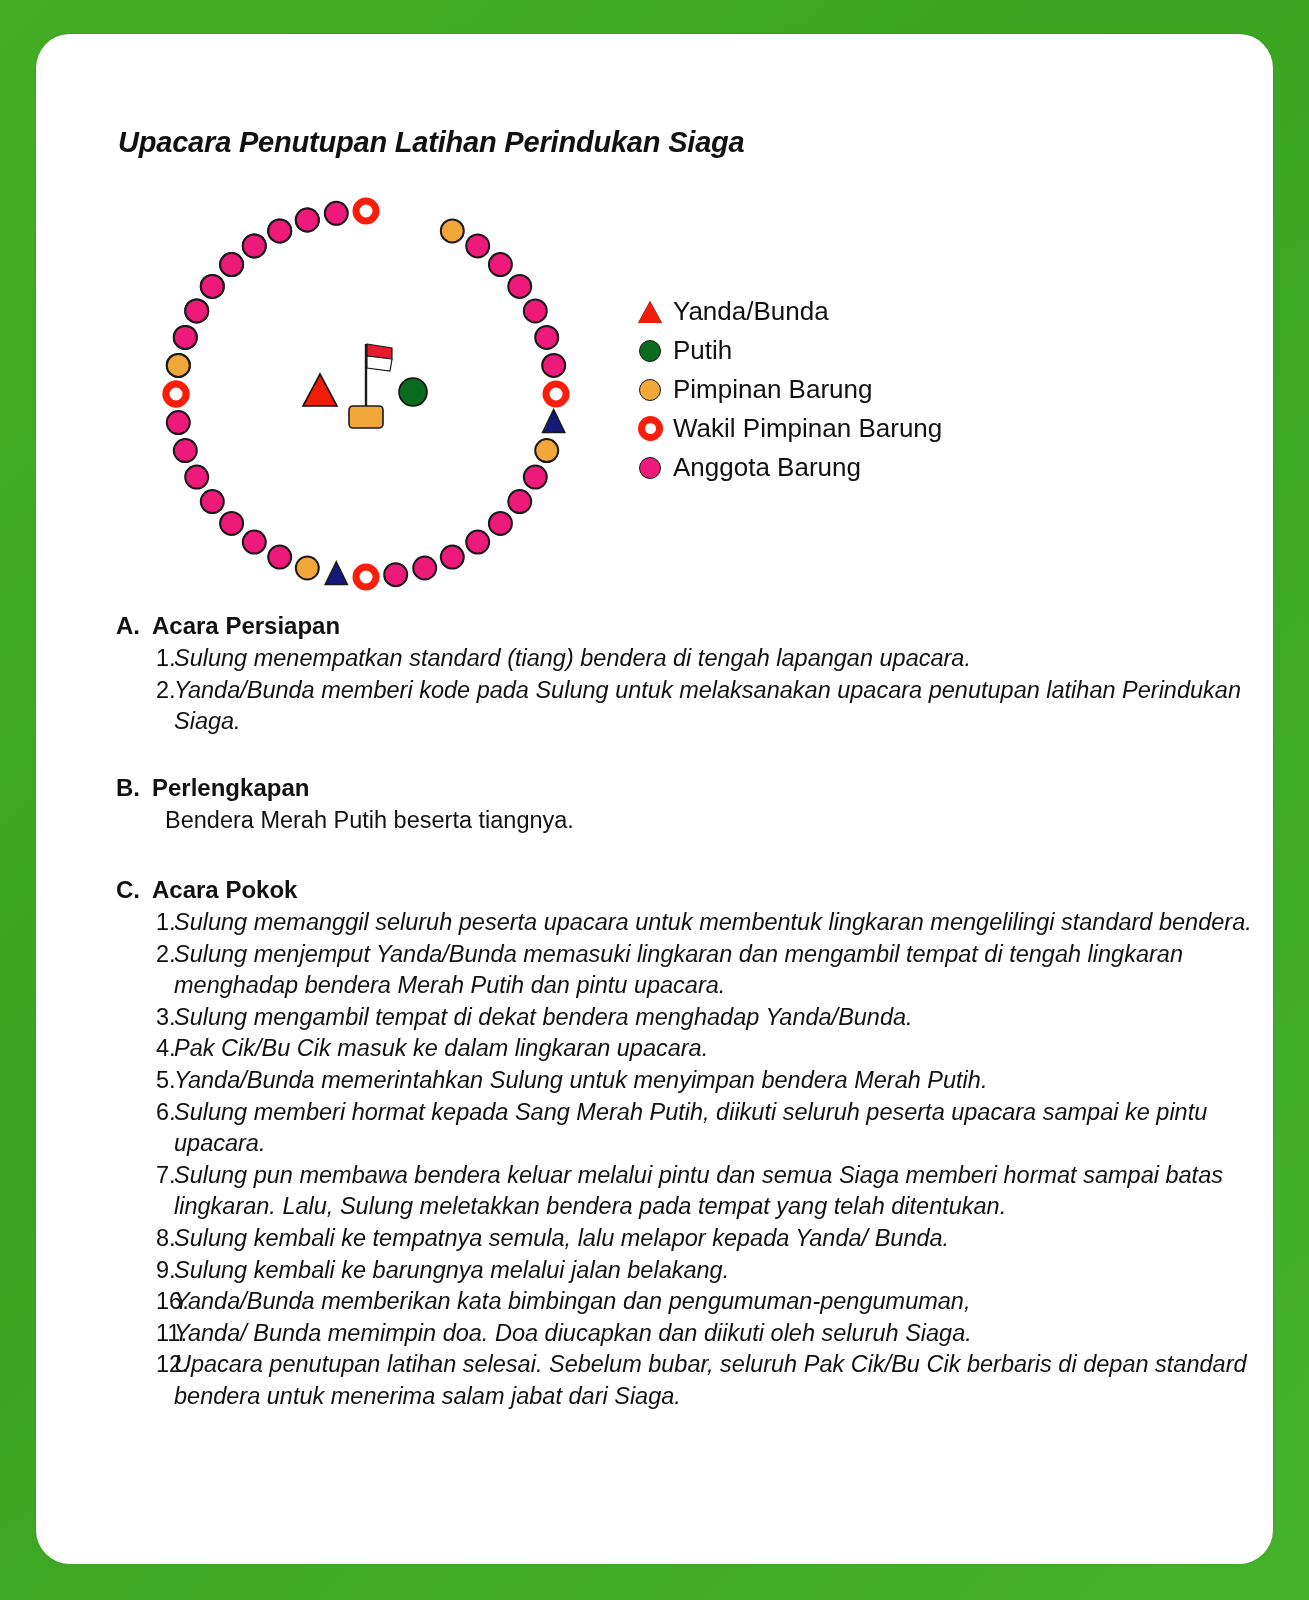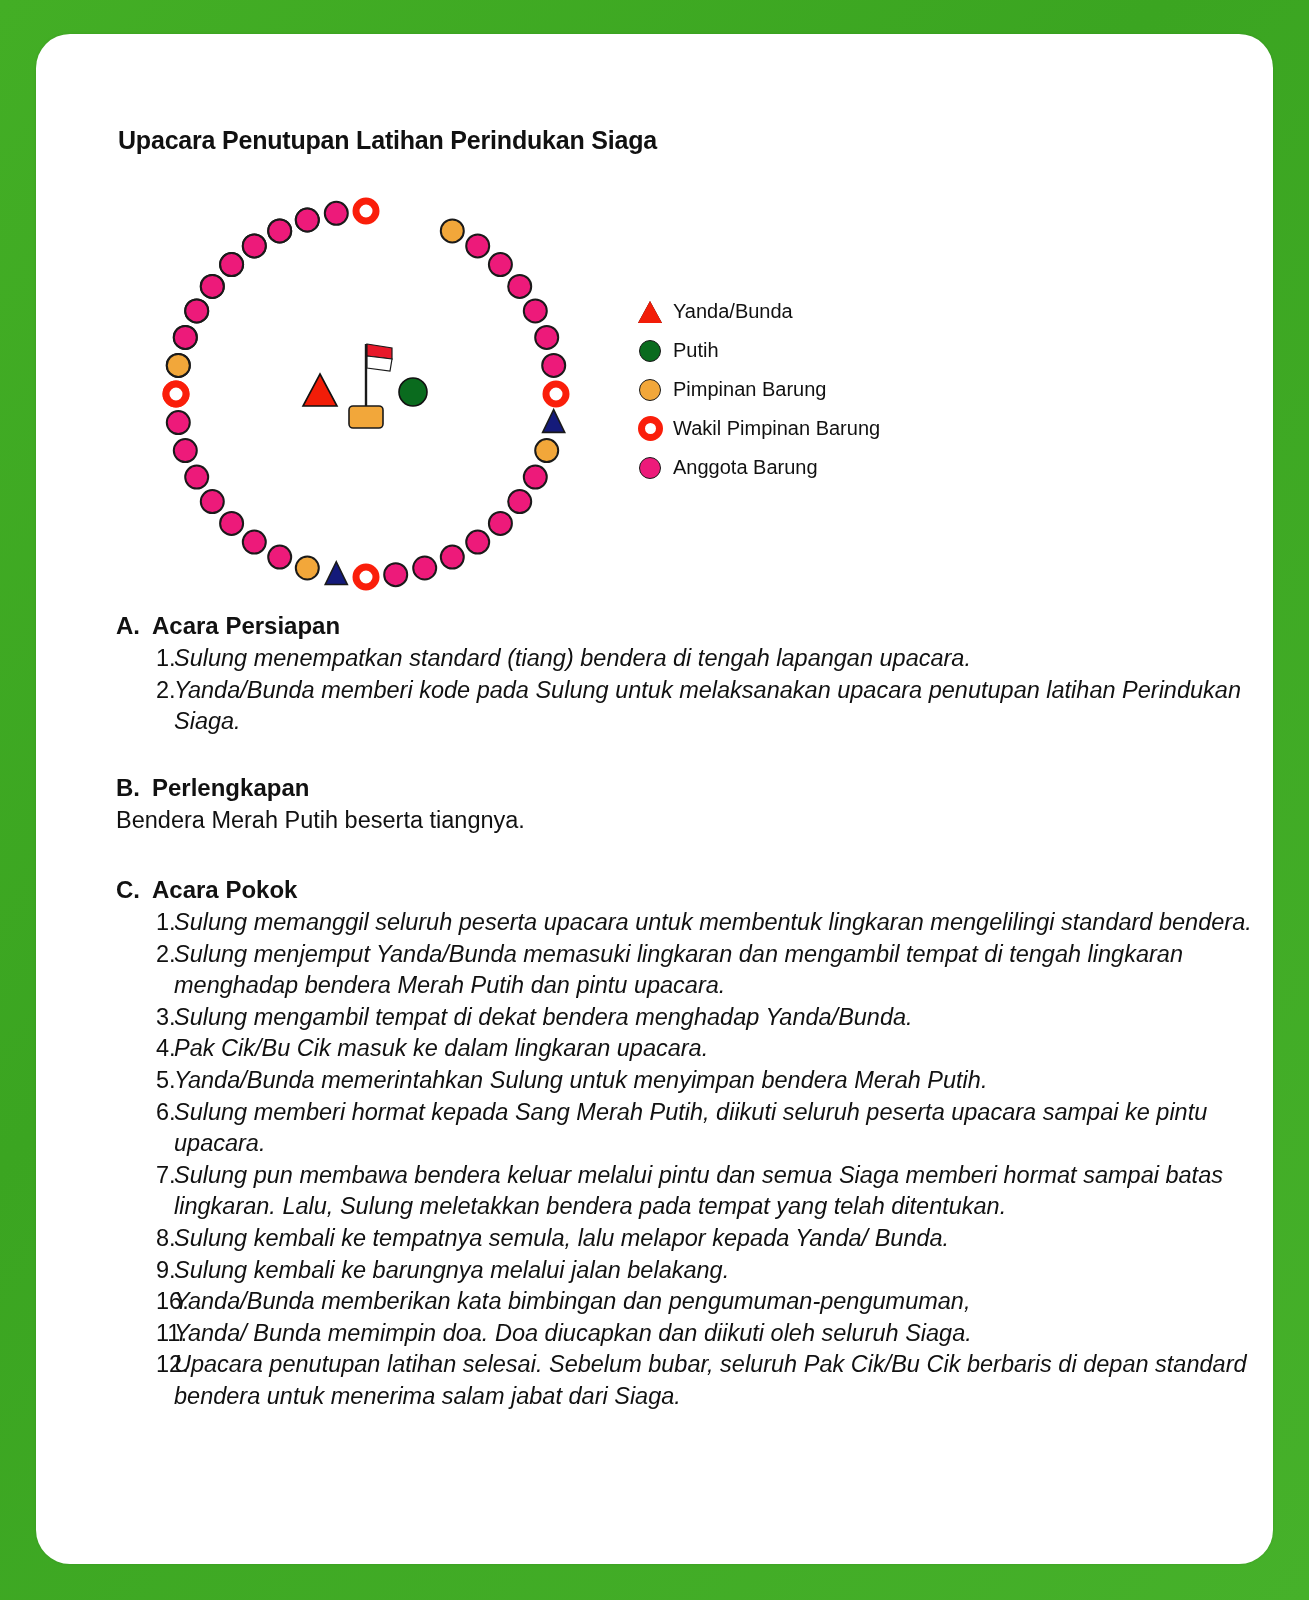--- a/index.html
+++ b/index.html
@@ -32,25 +32,26 @@
     background: #ffffff;
     border-radius: 34px;
     box-shadow: 0 0 3px rgba(0,0,0,0.10);
     overflow: hidden;
   }
 
   .page-title {
     position: absolute;
     left: 82px;
     top: 92px;
-    font-size: 25px;
+    font-size: 29px;
     font-weight: bold;
     color: #111111;
     letter-spacing: -0.2px;
     white-space: nowrap;
+    font-style: italic;
   }
 
   
   .diagram {
     position: absolute;
     left: 100px;
     top: 160px;
     width: 450px;
     height: 400px;
   }
@@ -69,21 +70,21 @@
     height: 39px;
   }
   .legend-marker {
     width: 36px;
     display: flex;
     align-items: center;
     justify-content: center;
     flex: 0 0 36px;
   }
   .legend-label {
-    font-size: 20px;
+    font-size: 26px;
     color: #111111;
     white-space: nowrap;
     margin-left: 5px;
   }
   .mk-tri {
     width: 0; height: 0;
     border-left: 12px solid transparent;
     border-right: 12px solid transparent;
     position: relative;
   }
@@ -113,20 +114,21 @@
   .sec-head {
     display: flex;
     font-size: 24px;
     font-weight: bold;
     margin-bottom: 3px;
   }
   .sec-letter { width: 36px; flex: 0 0 36px; }
   .sec-title { }
   .plain-line {
     font-size: 23.5px;
+    margin-left: 49px;
     line-height: 1.33;
   }
   ol.steps {
     list-style: none;
     margin: 0;
     padding: 0;
   }
   ol.steps li {
     display: flex;
     font-size: 23.5px;

